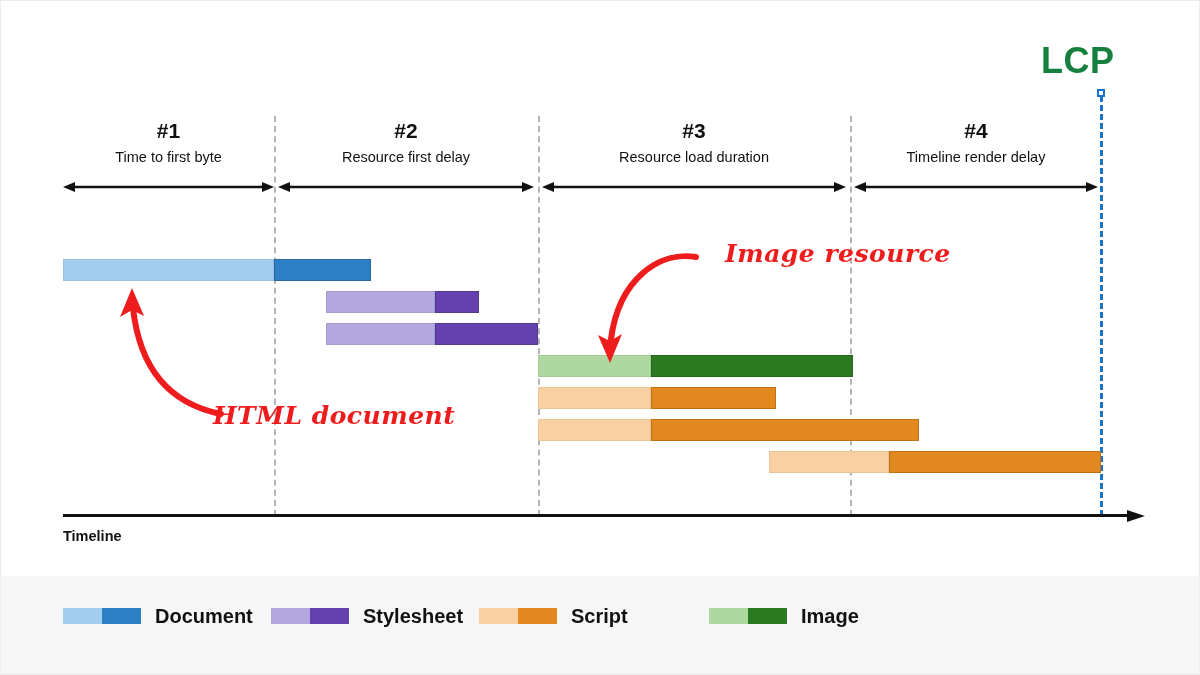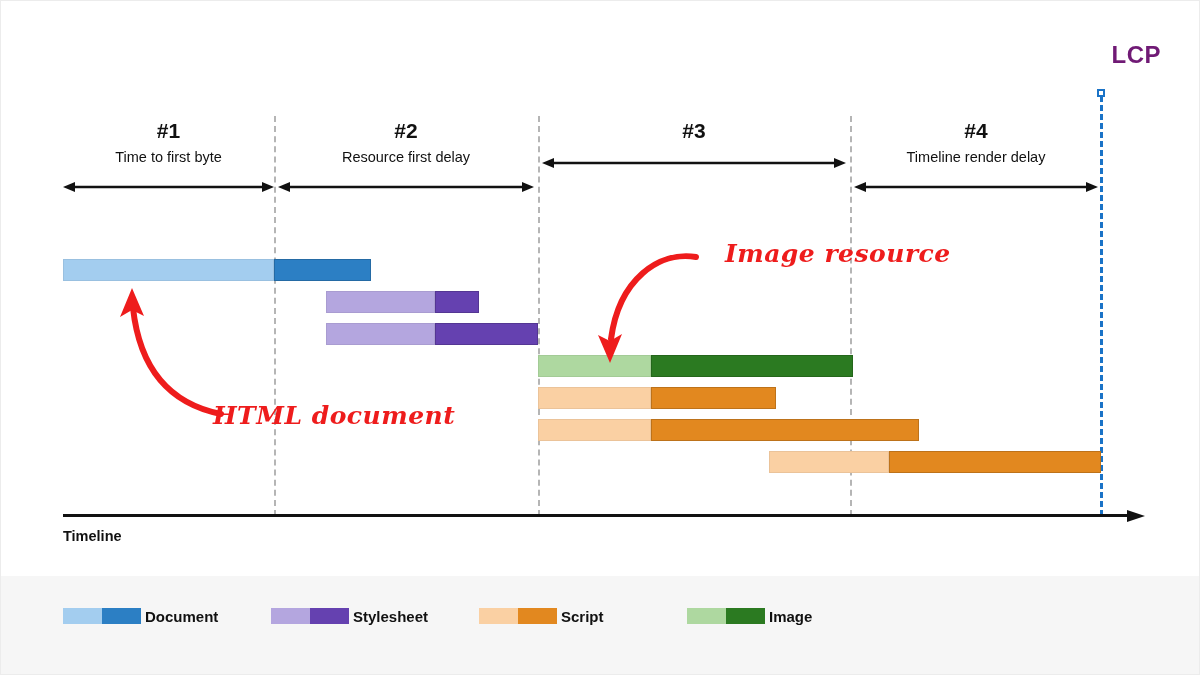--- a/index.html
+++ b/index.html
@@ -25,25 +25,25 @@
     width:1200px;
     height:575px;
     background:#ffffff;
   }
 
   
   .lcp-label{
     position:absolute;
     left:1040px; top:42px;
     width:120px;
-    text-align:right;
-    font-size:24px;
+    text-align:left;
+    font-size:36px;
     font-weight:bold;
     letter-spacing:0.5px;
-    color:#701a75;
+    color:#15803d;
     line-height:1;
   }
   .lcp-handle{
     position:absolute;
     left:1096px; top:88px;
     width:8px; height:8px;
     border:2px solid #1a73c7;
     background:#ffffff;
     box-sizing:border-box;
   }
@@ -160,22 +160,22 @@
     display:flex;
     align-items:center;
   }
   .legend-swatch{
     display:flex;
     width:78px;
     height:16px;
   }
   .legend-swatch span{flex:1 1 50%;height:100%;display:block;}
   .legend-text{
-    margin-left:4px;
-    font-size:15px;
+    margin-left:14px;
+    font-size:20px;
     font-weight:bold;
     color:#111111;
     white-space:nowrap;
   }
 </style>
 </head>
 <body>
 
 <div id="stage">
 
@@ -209,20 +209,21 @@
           <div class="arrow">
             <svg width="256" height="16" viewBox="0 0 256 16">
               <line x1="9" y1="8" x2="247" y2="8" stroke="#111111" stroke-width="2.4"></line>
               <path d="M0,8 L12,3 L12,13 Z" fill="#111111"></path>
               <path d="M256,8 L244,3 L244,13 Z" fill="#111111"></path>
             </svg>
           </div>
         </div>
         <div class="phase" style="left: 541px; width: 304px;">
           <div class="num">#3</div>
+          <div class="desc">Resource load duration</div>
           <div class="arrow">
             <svg width="304" height="16" viewBox="0 0 304 16">
               <line x1="9" y1="8" x2="295" y2="8" stroke="#111111" stroke-width="2.4"></line>
               <path d="M0,8 L12,3 L12,13 Z" fill="#111111"></path>
               <path d="M304,8 L292,3 L292,13 Z" fill="#111111"></path>
             </svg>
           </div>
         </div>
         <div class="phase" style="left: 853px; width: 244px;">
           <div class="num">#4</div>
@@ -304,21 +305,21 @@
           </div>
           <div class="legend-text">Stylesheet</div>
         </div>
         <div class="legend-item" style="position: absolute; left: 416px;">
           <div class="legend-swatch">
             <span style="background: rgb(250, 208, 163);"></span>
             <span style="background: rgb(226, 136, 31);"></span>
           </div>
           <div class="legend-text">Script</div>
         </div>
-        <div class="legend-item" style="position: absolute; left: 624px;">
+        <div class="legend-item" style="position: absolute; left: 646px;">
           <div class="legend-swatch">
             <span style="background: rgb(174, 216, 160);"></span>
             <span style="background: rgb(43, 122, 33);"></span>
           </div>
           <div class="legend-text">Image</div>
         </div>
       </div>
   </div>
 
 </div>

